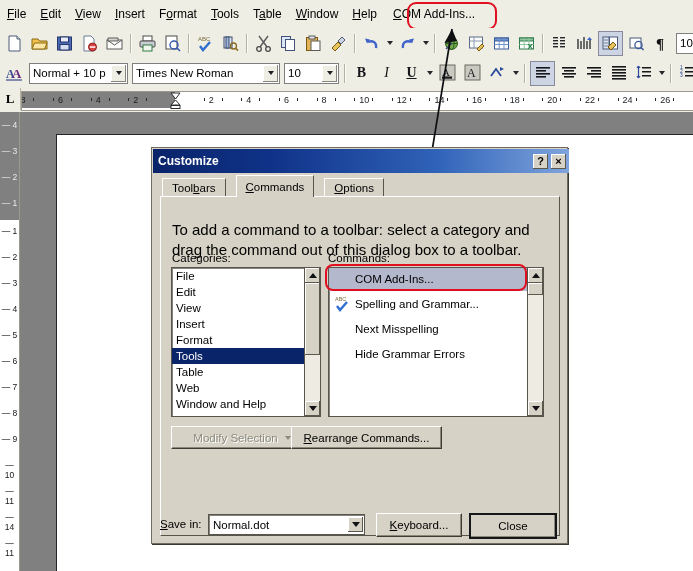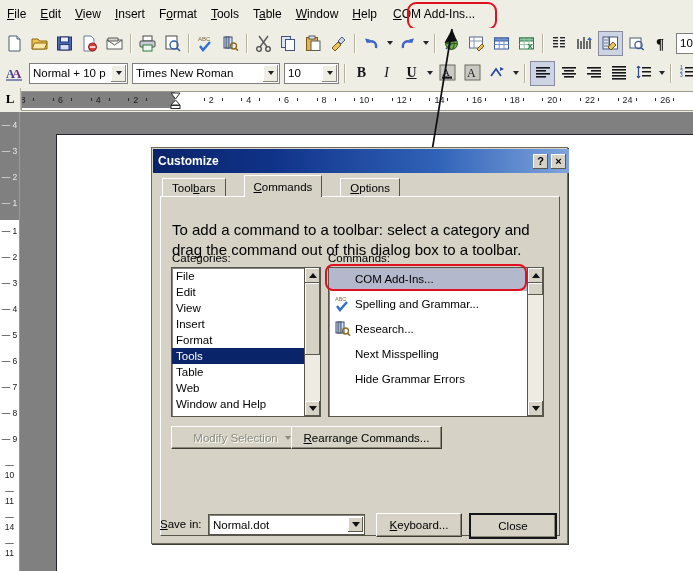--- a/index.html
+++ b/index.html
@@ -126,21 +126,21 @@
   }
   .dlg-title-text{color:#fff;font-weight:bold;font-size:12px;flex:1 1 auto;}
   .tb-sq{
     width:15px;height:15px;background:#d6d2c6;margin-right:3px;
     box-shadow:inset -1px -1px 0 #5b584e, inset 1px 1px 0 #ffffff;
     display:flex;align-items:center;justify-content:center;
     font-size:11px;font-weight:bold;color:#000;line-height:1;
   }
   .tabs{position:absolute;left:10px;top:28px;height:21px;display:flex;align-items:flex-end;}
   .tab{
-    height:18px;padding:0 9px;margin-right:18px;background:#d6d2c6;
+    height:18px;padding:0 9px;margin-right:10px;background:#d6d2c6;
     border-top:1px solid #fff;border-left:1px solid #fff;border-right:1px solid #58564c;
     display:flex;align-items:center;font-size:11.5px;cursor:default;
   }
   .tab.active{
     height:21px;background:#d6d2c6;font-weight:normal;position:relative;z-index:3;
     border-bottom:none;
   }
   .tabpane{
     position:absolute;left:8px;top:48px;width:398px;height:338px;background:#d6d2c6;
     border-top:1px solid #ffffff;border-left:1px solid #ffffff;
@@ -676,31 +676,20 @@
         <div class="crow">
           <span class="cicon">
             <svg width="17" height="17" viewBox="0 0 17 17">
                 <text x="1" y="6" font-size="5.5" fill="#7a6a3a" font-family="sans-serif">ABC</text>
                 <path d="M3 11l3 4 7-8" fill="none" stroke="#2f6fd0" stroke-width="2.4"></path>
               </svg>
           </span>
           <span>Spelling and Grammar...</span>
         </div>
         <div class="crow">
-          <span class="cicon">
-            <svg width="17" height="17" viewBox="0 0 17 17">
-                <rect x="2" y="2" width="8" height="11" fill="#dde6f4" stroke="#3a4a6a"></rect>
-                <rect x="4" y="2" width="3" height="11" fill="#9fb6db" stroke="#3a4a6a"></rect>
-                <circle cx="11.5" cy="11" r="3" fill="none" stroke="#8a6a20" stroke-width="1.3"></circle>
-                <path d="M13.6 13.2L16 15.6" stroke="#8a6a20" stroke-width="1.6"></path>
-              </svg>
-          </span>
-          <span>Research...</span>
-        </div>
-        <div class="crow">
           <span class="cicon"></span>
           <span>Next Misspelling</span>
         </div>
         <div class="crow">
           <span class="cicon"></span>
           <span>Hide Grammar Errors</span>
         </div>
       </div>
       <div class="sbar" style="right:0;top:0;height:148px;">
         <div class="sb-btn sb-up"></div>

